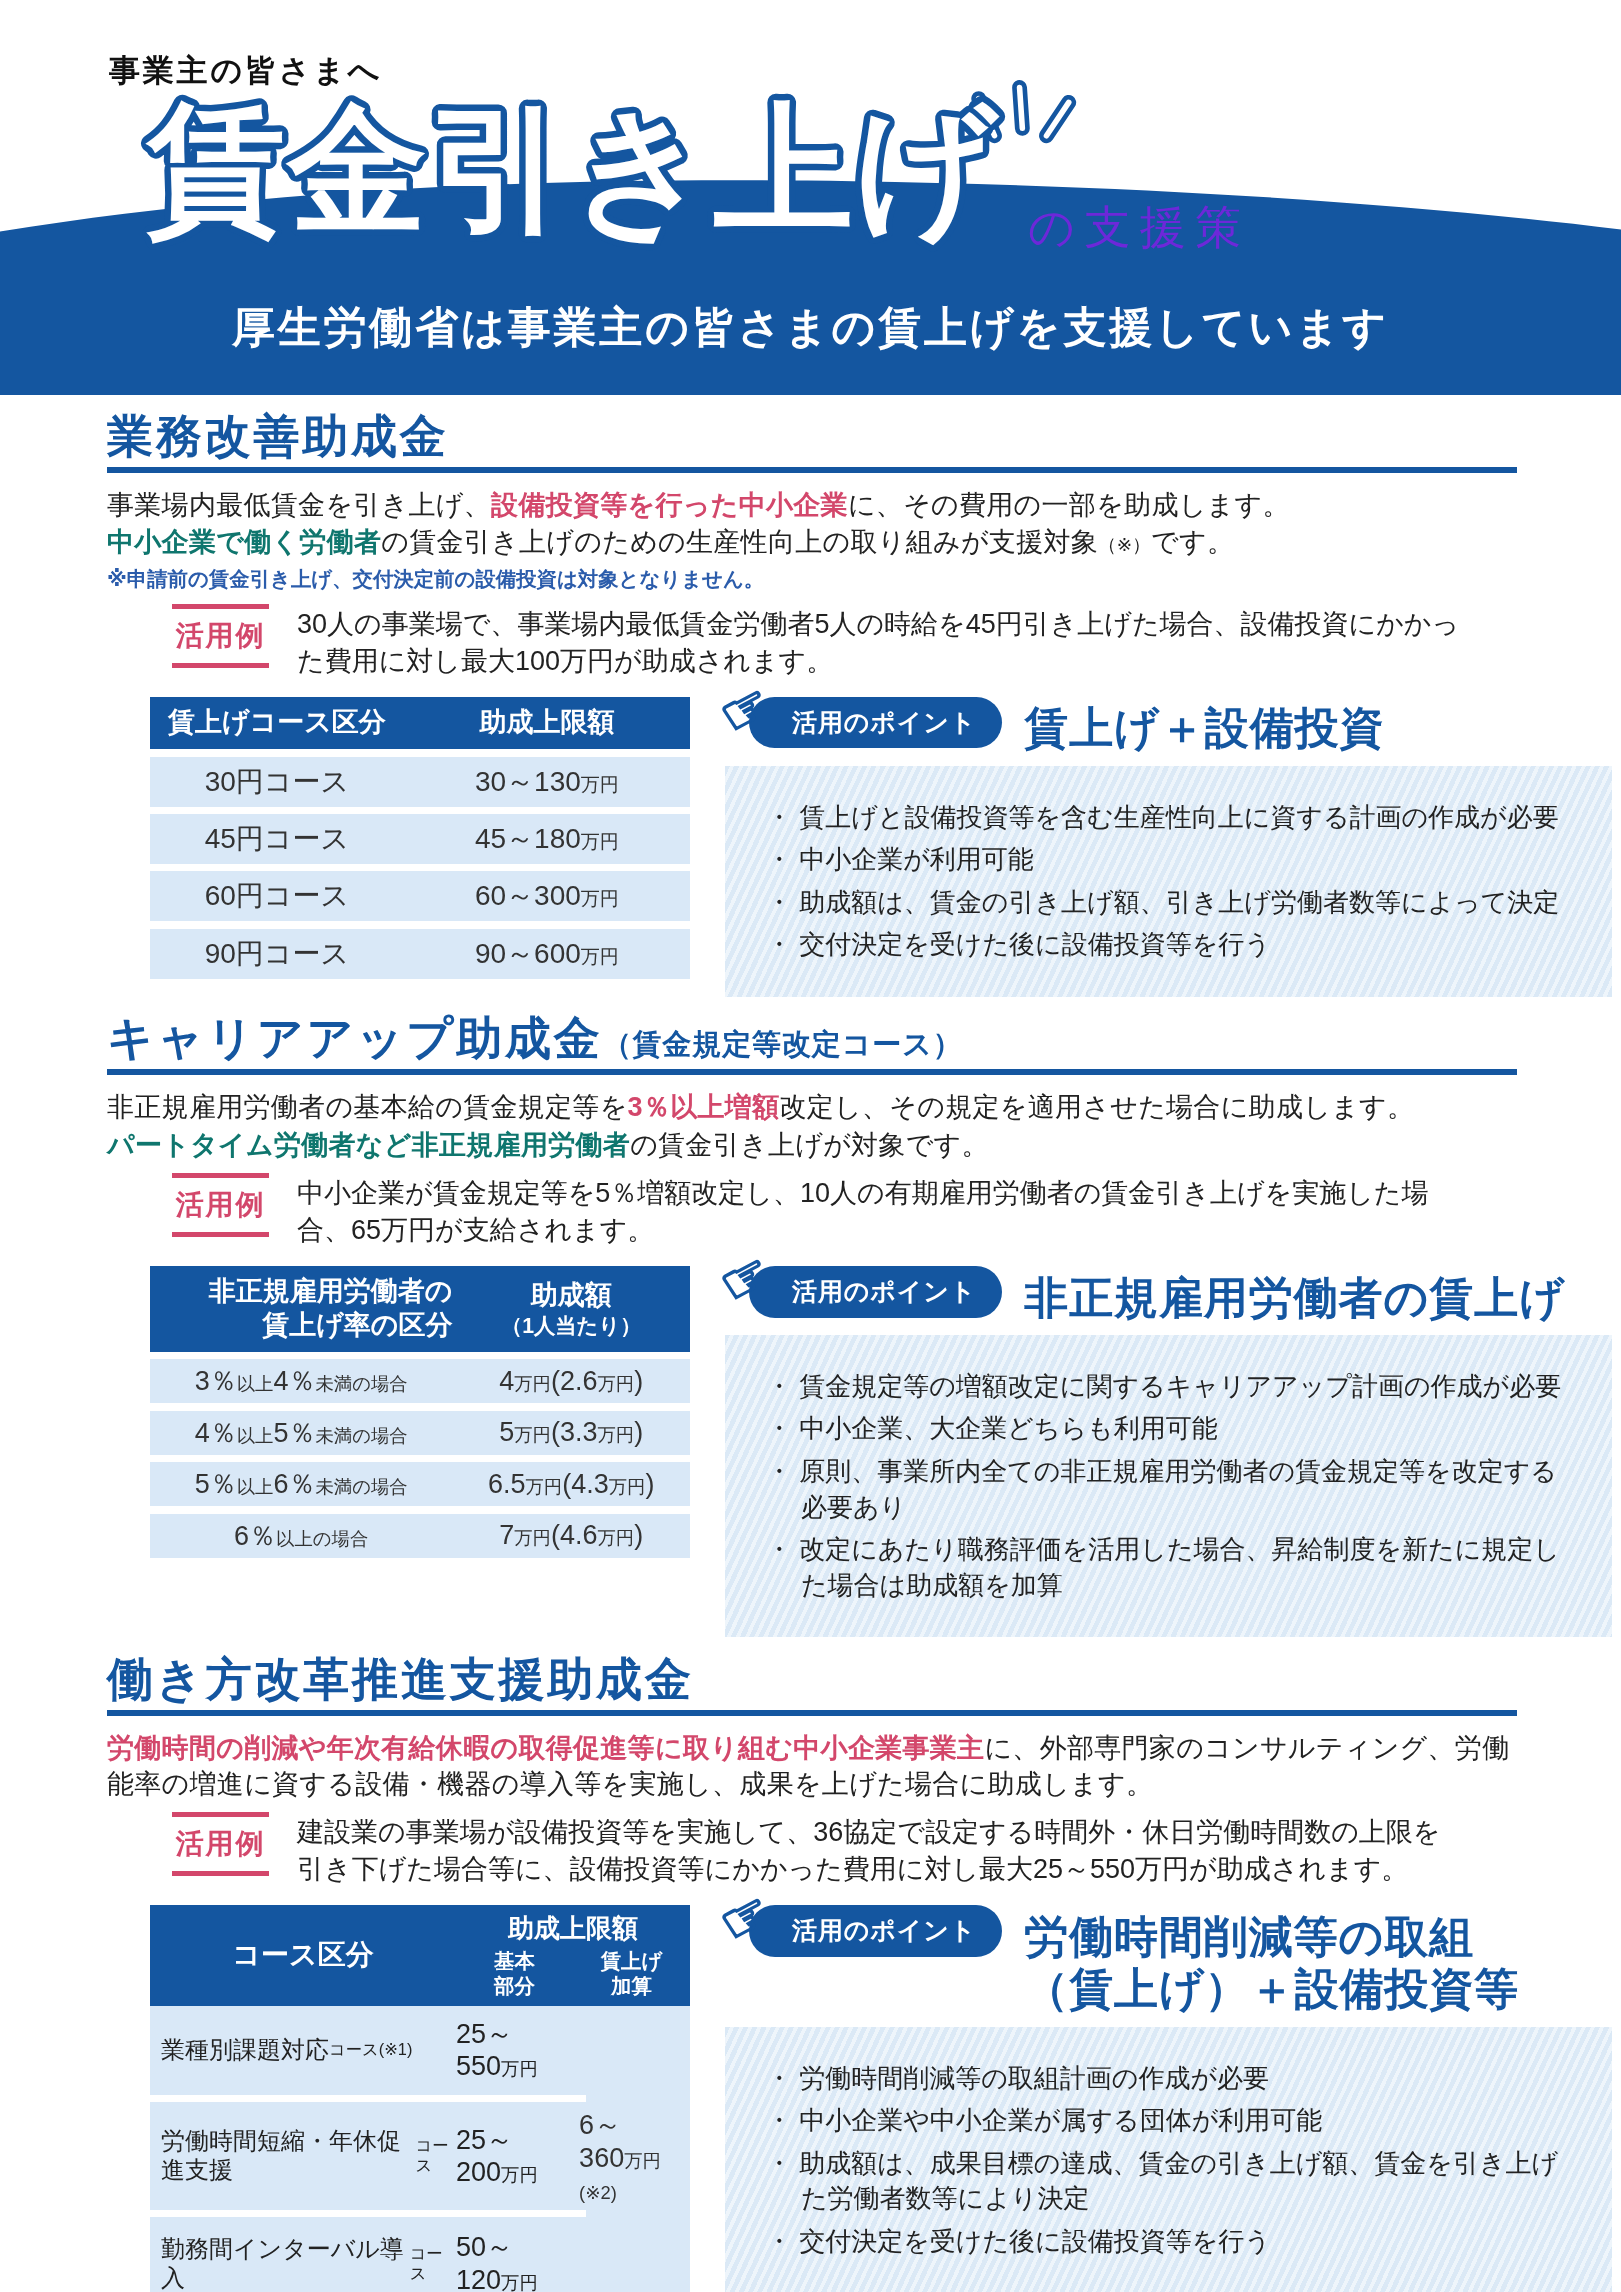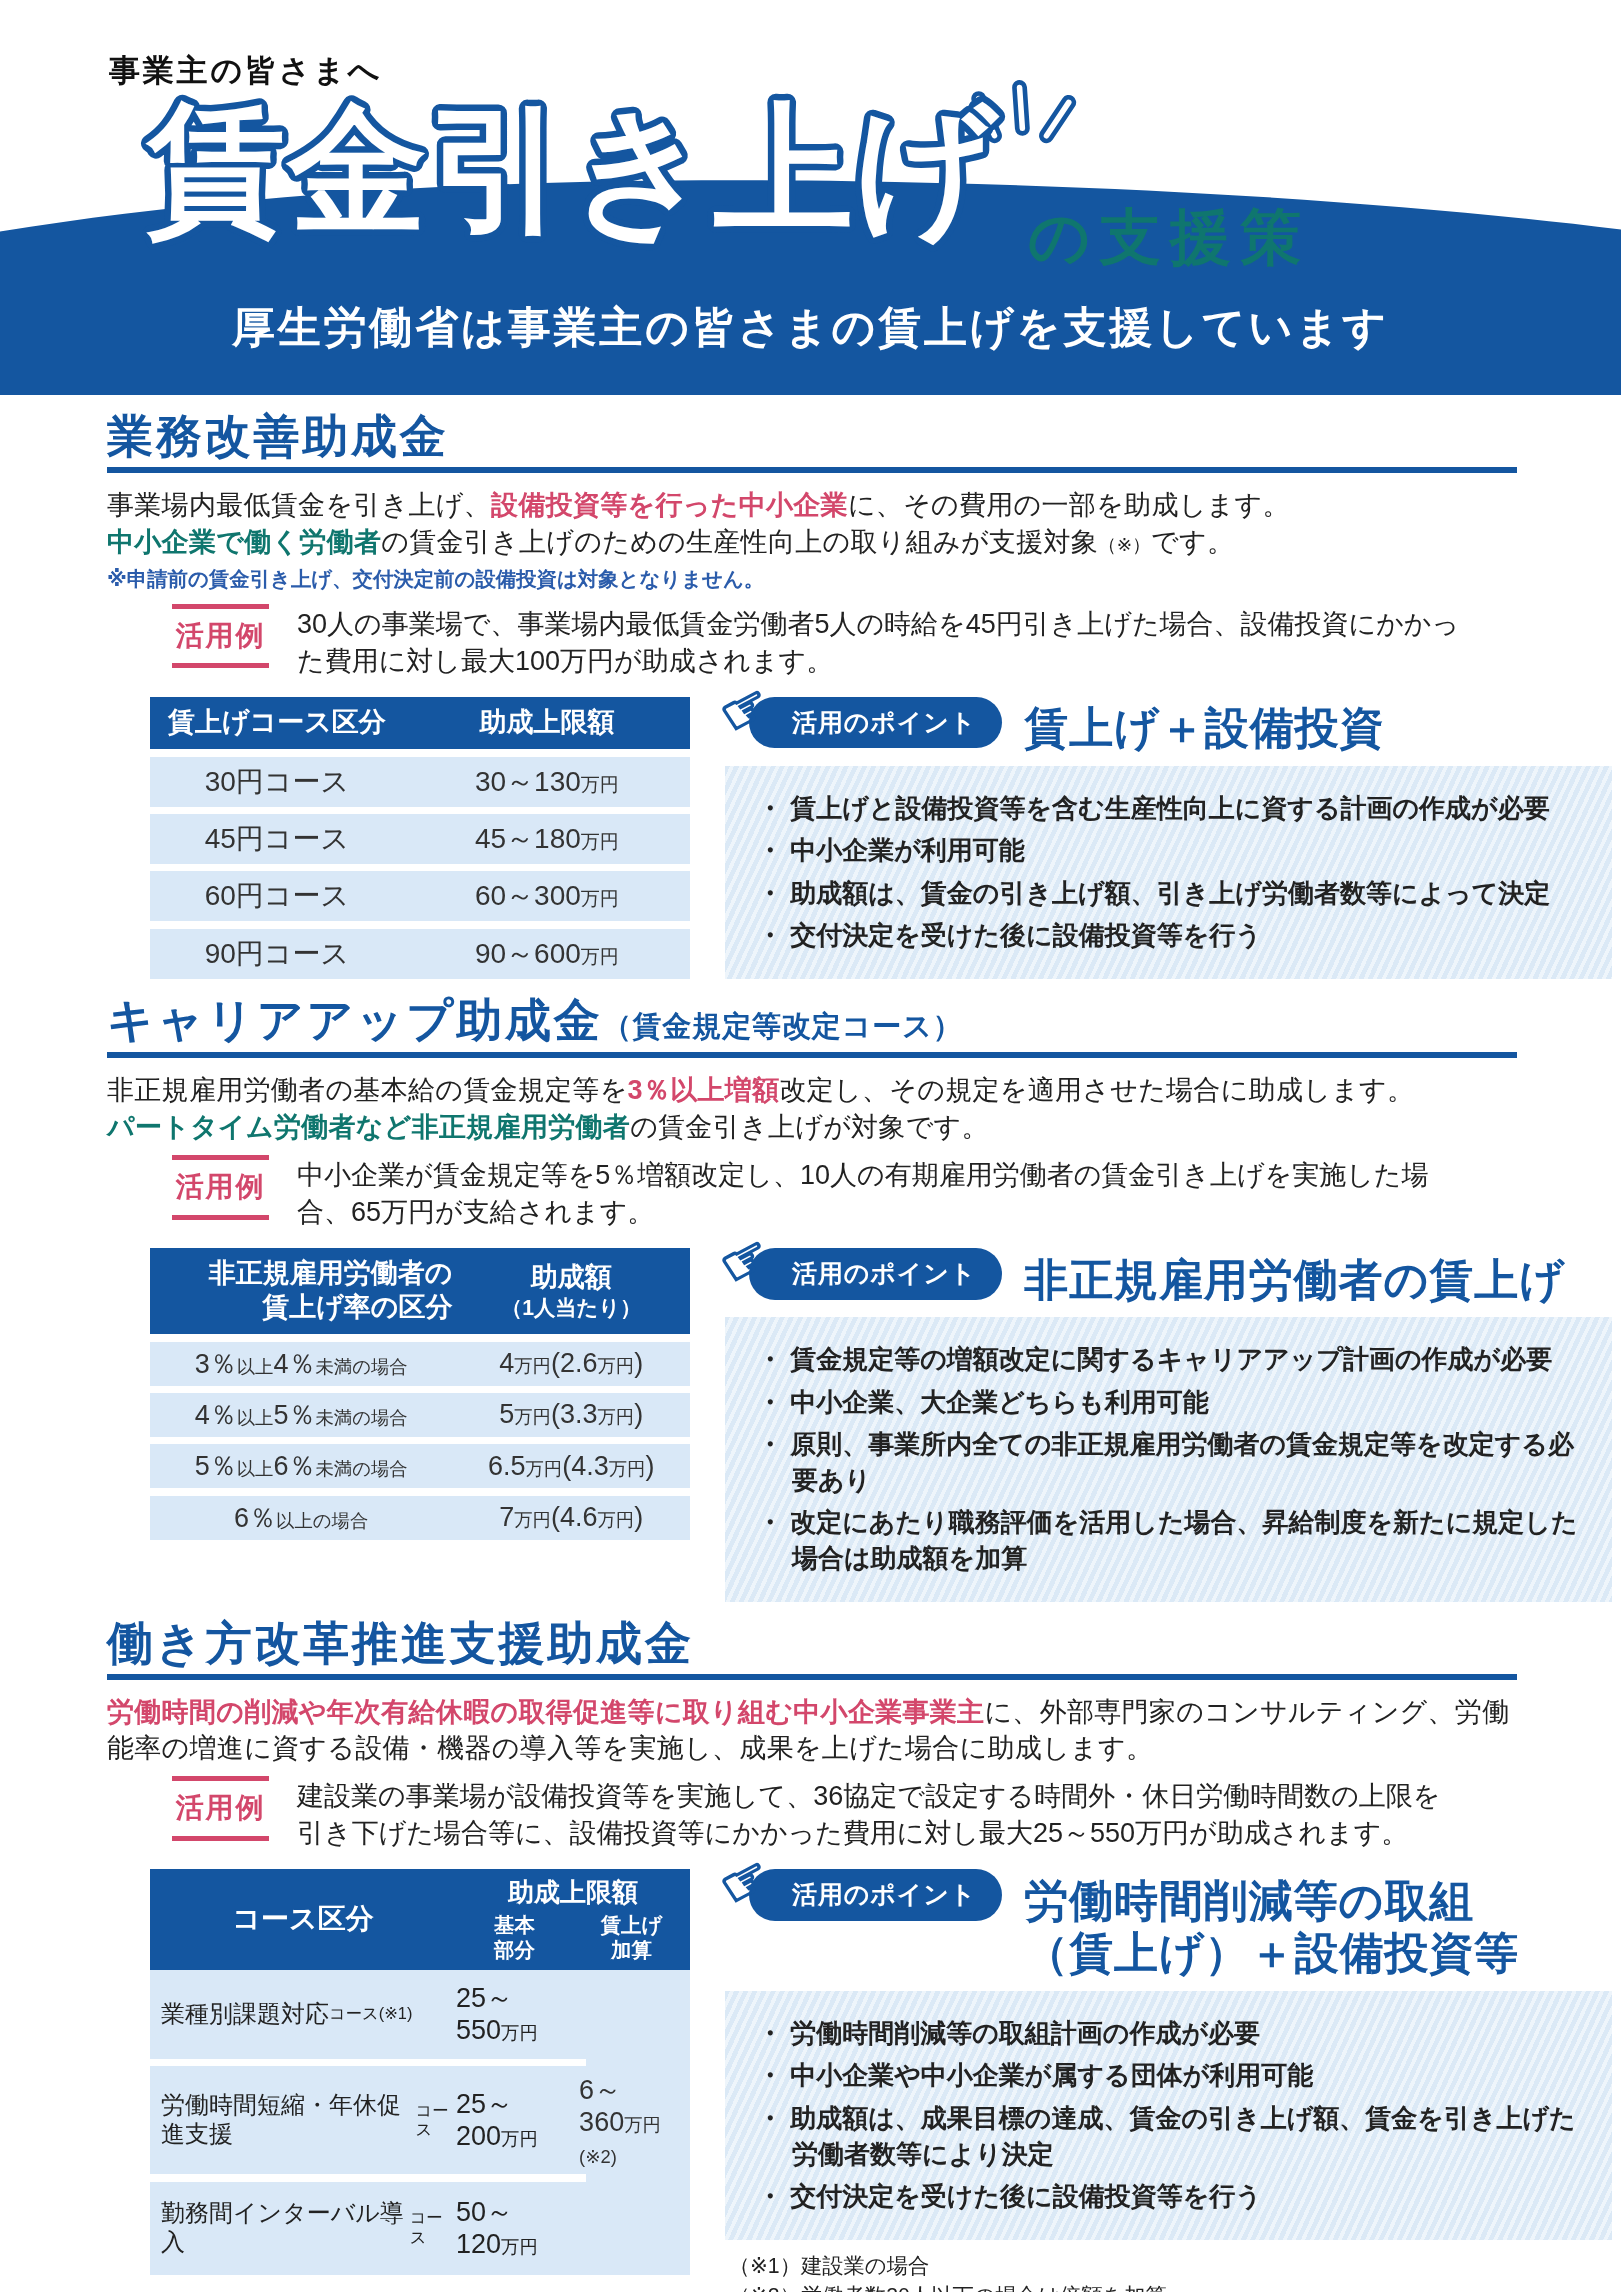--- a/index.html
+++ b/index.html
@@ -8,21 +8,21 @@
     overflow:hidden;
     font-family:"Liberation Sans","DejaVu Sans",sans-serif;
     color:#222;
   }
   
   .hero{position:relative;height:394px;}
   .audience{position:absolute;left:109px;top:50px;font-size:31px;font-weight:bold;letter-spacing:2.8px;color:#111;}
   .banner-shape{position:absolute;left:0;top:172px;width:1621px;height:223px;}
   .banner-shape svg{display:block;width:100%;height:100%;}
   .big-title{position:absolute;left:139px;top:67px;width:965px;height:195px;z-index:3;}
-  .title-suffix{position:absolute;left:1028px;top:197px;z-index:3;color:#0f766e;font-size:61px;font-weight:bold;letter-spacing:9.3px;}
+  .title-suffix{position:absolute;left:1028px;top:197px;z-index:3;color:#6d28d9;font-size:46px;font-weight:normal;letter-spacing:9.3px;}
   .subtitle{position:absolute;left:0;top:299px;width:100%;text-align:center;z-index:3;color:#fff;font-size:43px;font-weight:bold;letter-spacing:2.8px;}
   
   .content{padding:0 9.3px 0 107px;}
   .section{margin-top:16.7px;}
   .section-title{margin:0 0 5.6px 0;color:#1456a0;font-size:46px;font-weight:bold;letter-spacing:2.8px;line-height:1.1;}
   .section-title .title-note{font-size:29px;letter-spacing:0.9px;}
   .rule{width:1410px;border:0;border-top:6.5px solid #1456a0;margin:0 0 15px 0;}
   .intro{font-size:27px;line-height:1.32;letter-spacing:0.3px;max-width:1410px;}
   .intro .segline{margin:1.9px 0;}
   .seg-pink{color:#d3476b;font-weight:bold;}
@@ -73,21 +73,21 @@
   
   .point-head{display:flex;align-items:flex-start;gap:22px;margin:0 0 11px 24px;}
   .pill{position:relative;flex:0 0 auto;background:#1456a0;color:#fff;font-weight:bold;font-size:25px;
     letter-spacing:0.9px;padding:9.3px 26px 9.3px 43px;border-radius:46px;}
   .hand-icon{position:absolute;left:-28px;top:-15px;font-size:54px;color:#ffffff;
     -webkit-text-stroke:2.3px #1456a0;transform:rotate(-28deg);line-height:1;}
   .point-title{color:#1456a0;font-weight:bold;font-size:44px;letter-spacing:0.9px;line-height:1.2;padding-top:5.6px;}
   .point-title .segline{white-space:nowrap;}
   .points-box{margin-top:3.7px;padding:16.7px 24px;
     background:repeating-linear-gradient(115deg,#dbe9f6 0px,#dbe9f6 4.6px,#eef5fb 4.6px,#eef5fb 8.3px);}
-  .points-box ul{list-style:none;margin:8px;padding:0;font-size:26px;line-height:1.38;color:#222;font-weight:bold;}
+  .points-box ul{list-style:none;margin:17px;padding:0;font-size:26px;line-height:1.38;color:#222;}
   .points-box li{padding-left:35px;text-indent:-35px;margin:6.5px 0;}
   .points-box li::before{content:"・ ";}
   .footnotes{margin:11px 0 0 3.7px;}
   .footnotes ul{list-style:none;margin:0;padding:0;font-size:21.3px;line-height:1.42;color:#222;}
 </style>
 </head>
 <body>
 
 <div class="page">
 

